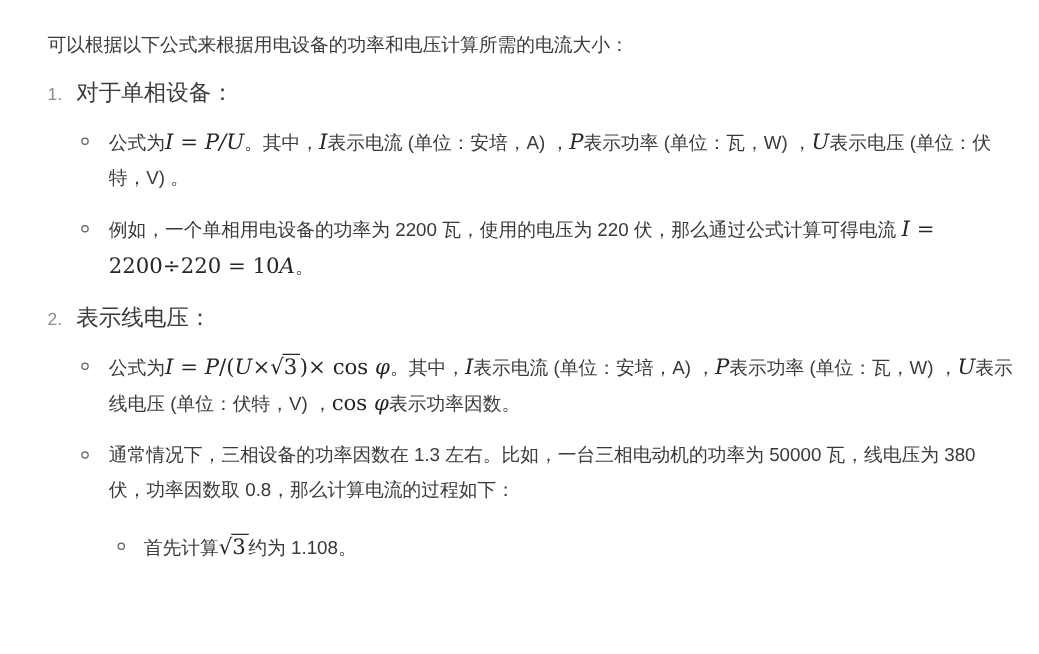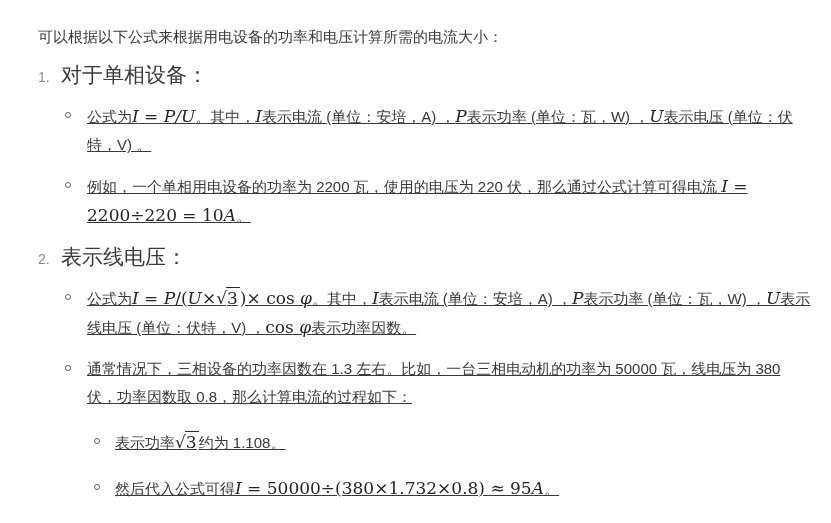--- a/index.html
+++ b/index.html
@@ -15,23 +15,23 @@
     width:831px;height:523px;overflow:hidden;
     background:var(--bg);
     color:var(--text);
     font-family:"Liberation Sans","DejaVu Sans",sans-serif;
     font-size:15px;
   }
   .page{padding:26px 20px 0 38px;}
   .intro{margin:0;line-height:22px;}
   .oitem{display:flex;margin-top:15px;line-height:23px;align-items:baseline;}
   .num{color:var(--marker);flex:none;width:23px;font-size:14px;}
-  .otitle{font-size:21px;}
+  .otitle{font-size:18px;}
   .ulist{padding-left:27px;}
-  .bitem{display:flex;margin-top:13px;text-decoration:underline;}
+  .bitem{display:flex;margin-top:13px;}
   .dot{
     flex:none;width:6px;height:6px;border:1px solid var(--dot);
     border-radius:50%;margin:10px 16px 0 0;background:transparent;
   }
   .bcol{flex:1;min-width:0;}
   .btext{line-height:28px;}
   .sublist{padding-left:7px;}
   .bitem.sub{margin-top:17px;}
   .bitem.sub .dot{margin-right:15px;}
   
@@ -88,27 +88,21 @@
         </div>
       </div>
       <div class="bitem">
         <span class="dot"></span>
         <div class="bcol">
           <div class="btext"><span class="seg-text">通常情况下，三相设备的功率因数在 1.3 左右。比如，一台三相电动机的功率为 50000 瓦，线电压为 380 伏，功率因数取 0.8，那么计算电流的过程如下：</span></div>
           <div class="sublist">
             <div class="bitem sub">
               <span class="dot"></span>
               <div class="bcol">
-                <div class="btext"><span class="seg-text">表示功率</span><span class="seg-sqrt"><span class="radical">√</span><span class="radicand">3</span></span><span class="seg-text">约为 1.108。</span></div>
-              </div>
-            </div>
-            <div class="bitem sub">
-              <span class="dot"></span>
-              <div class="bcol">
-                <div class="btext"><span class="seg-text">然后代入公式可得</span><span class="seg-math">I</span><span class="seg-mathrm"> = 50000÷(380×1.732×0.8) ≈ 95</span><span class="seg-math">A</span><span class="seg-text">。</span></div>
+                <div class="btext"><span class="seg-text">首先计算</span><span class="seg-sqrt"><span class="radical">√</span><span class="radicand">3</span></span><span class="seg-text">约为 1.108。</span></div>
               </div>
             </div>
           </div>
         </div>
       </div>
     </div>
 
   </div>
 </div>
 

